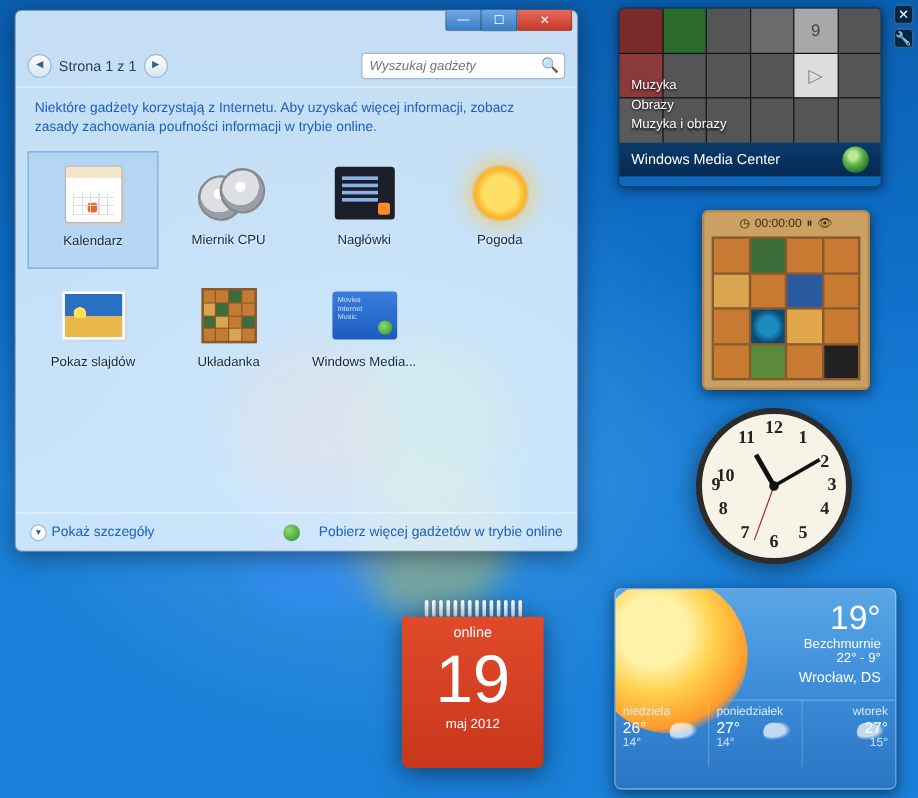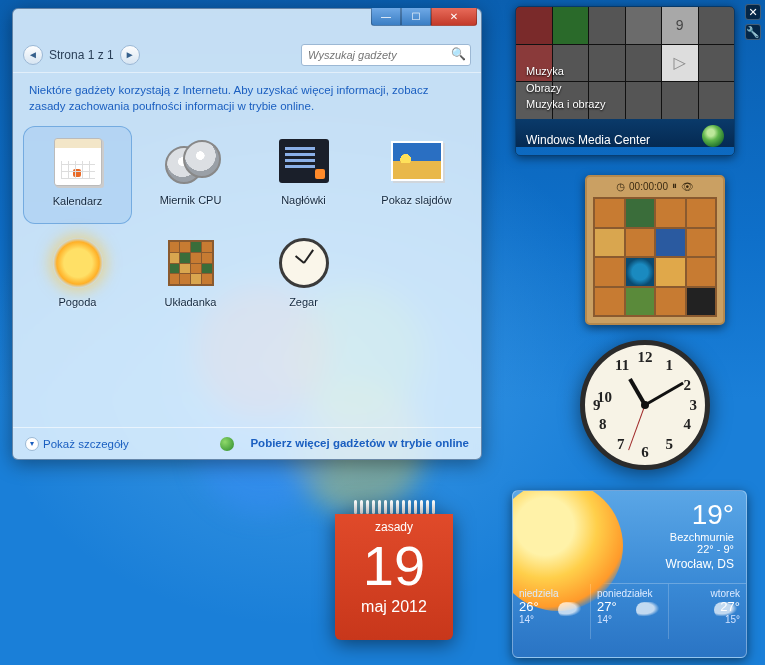--- a/index.html
+++ b/index.html
@@ -51,31 +51,31 @@
   .pagelabel{font-size:12px;color:#2a3f57;}
   .searchwrap{margin-left:auto; position:relative;padding-left:13px;}
   .searchbox{width:170px;height:22px;border:1px solid #9cb8d4;border-radius:3px;
     padding:2px 24px 2px 6px;font-size:11px;font-style:italic;color:#7a8fa6;background:#fff;}
   .searchicon{position:absolute;right:5px;top:3px;color:#2a6fc2;font-size:12px;}
   .infomsg{padding:10px 16px 4px;font-size:11.5px;color:#1b5fc0;line-height:1.35;}
   .infomsg a{color:#1b5fc0;text-decoration:none;}
   .grid{flex:1;display:grid;grid-template-columns:repeat(4,1fr);
     grid-auto-rows:98px; padding:8px 10px 0; gap:4px 4px;}
   .gadget{display:flex;flex-direction:column;align-items:center;justify-content:flex-start;
-    padding-top:6px;border-radius:12px;}
+    padding-top:6px;border-radius:0;}
   .gadget.selected{background:rgba(160,200,240,0.45);border:1px solid rgba(100,160,220,0.8);}
   .gadget .gicon{width:58px;height:58px;display:flex;align-items:center;justify-content:center;}
   .gadget .glabel{font-size:11px;color:#14283e;margin-top:4px;text-align:center;
     text-shadow:0 1px 2px rgba(255,255,255,0.8);}
   .footer{height:32px;border-top:1px solid rgba(255,255,255,0.6);
     display:flex;align-items:center;padding:0 12px;font-size:11.5px;color:#1b5fc0;}
   .footer .details{display:flex;align-items:center;gap:4px;cursor:pointer;}
   .footer .chev{width:14px;height:14px;border:1px solid #9cb8d4;border-radius:7px;
     display:flex;align-items:center;justify-content:center;font-size:8px;background:#fff;}
-  .footer .more{margin-left:auto;display:flex;gap:16px;font-weight:bold;}
+  .footer .more{margin-left:auto;display:flex;align-items:center;gap:16px;}
   .globe{width:14px;height:14px;border-radius:7px;background:radial-gradient(circle at 35% 35%,#8fd96a,#2b8a2b);}
 
   
   .ic-cal{width:48px;height:48px;background:#fff;border:1px solid #bbb;border-radius:3px;
     box-shadow:1px 1px 0 #ccc,2px 2px 0 #ccc; position:relative;
     background-image:linear-gradient(#f3e6c8 0 20%, #fff 20%);
   }
   .ic-cal::after{content:"";position:absolute;top:22px;left:6px;right:6px;bottom:6px;
     background:repeating-linear-gradient(0deg,#ddd 0 1px,transparent 1px 7px),
                repeating-linear-gradient(90deg,#ddd 0 1px,transparent 1px 7px);}
@@ -133,21 +133,21 @@
   .wmc-tiles span:nth-child(1){background:#7a2a2a;}
   .wmc-tiles span:nth-child(2){background:#2a6a2a;}
   .wmc-tiles span:nth-child(4){background:#6b6b6b;}
   .wmc-tiles span:nth-child(5){background:#a8a8a8;color:#444;display:flex;align-items:center;justify-content:center;font-size:14px;}
   .wmc-tiles span:nth-child(7){background:#8a3a3a;}
   .wmc-tiles span:nth-child(11){background:#c8c8c8;}
   .wmc-tiles span:nth-child(13){background:#5a5a5a;}
   .wmc-labels{position:absolute;left:10px;top:56px;color:#fff;font-size:11px;line-height:1.5;
     text-shadow:0 1px 2px #000;}
   .wmc-footer{height:28px;background:linear-gradient(#0a3a6a,#052a52);color:#fff;
-    display:flex;align-items:flex-end;padding:0 10px;font-size:12px;gap:8px;}
+    display:flex;align-items:center;padding:0 10px;font-size:12px;gap:8px;}
   .wmc-footer .orb{margin-left:auto;width:22px;height:22px;border-radius:50%;
     background:radial-gradient(circle at 40% 35%,#bde89a 0 18%,#5fb54a 40%,#1a6a2a 80%);}
 
   
   .puzzle-gadget{position:absolute;right:40px;top:175px;width:140px;height:150px;
     border:2px solid #b5894e;border-radius:5px;background:#caa063;
     box-shadow:0 3px 10px rgba(0,0,0,0.5);display:flex;flex-direction:column;}
   .puzzle-top{height:18px;display:flex;align-items:center;justify-content:center;
     font-size:10px;color:#3a2a12;gap:4px;}
   .puzzle-grid{flex:1;margin:2px 6px 6px;display:grid;grid-template-columns:repeat(4,1fr);
@@ -185,21 +185,21 @@
   
   .cal-gadget{position:absolute;left:335px;top:500px;width:118px;height:140px;
     filter:drop-shadow(0 4px 10px rgba(0,0,0,0.5));}
   .cal-rings{height:14px;display:flex;justify-content:center;gap:3px;}
   .cal-rings span{width:3px;height:14px;background:linear-gradient(#fff,#bbb);border-radius:2px;}
   .cal-body{height:calc(100% - 14px);background:linear-gradient(#e04a2a,#c8371b);
     border-radius:0 0 6px 6px;color:#fff;display:flex;flex-direction:column;align-items:center;
     padding:6px 0;}
   .cal-dow{font-size:12px;}
   .cal-day{font-size:56px;font-weight:300;line-height:1;margin:4px 4px;}
-  .cal-my{font-size:16px;}
+  .cal-my{font-size:11px;}
 
   
   .weather{position:absolute;right:18px;top:490px;width:235px;height:168px;
     border:1px solid rgba(255,255,255,0.35);border-radius:6px;overflow:hidden;
     background:linear-gradient(180deg,#5aa6e6 0%,#3a8ad6 55%,#2a74c4 100%);
     box-shadow:0 3px 12px rgba(0,0,0,0.5);color:#fff;font-size:11px;}
   .weather-top{display:flex;height:92px;}
   .weather-sun{flex:0 0 100px;position:relative;}
   .weather-sun::before{content:"";position:absolute;left:-20px;top:-10px;width:130px;height:130px;
     border-radius:50%;background:radial-gradient(circle at 40% 35%,#fff2a8 0 25%,#ffcf4a 45%,#ff9a2a 70%,rgba(255,154,42,0) 78%);}
@@ -260,29 +260,29 @@
       <div class="glabel">Miernik CPU</div>
     </div>
     <div class="gadget">
       <div class="gicon">
           <div class="ic-head"></div>
         </div>
       <div class="glabel">Nagłówki</div>
     </div>
     <div class="gadget">
       <div class="gicon">
+          <div class="ic-sun"></div>
+        </div>
+      <div class="glabel">Pogoda</div>
+    </div>
+    <div class="gadget">
+      <div class="gicon">
           <div class="ic-slides"></div>
         </div>
       <div class="glabel">Pokaz slajdów</div>
-    </div>
-    <div class="gadget">
-      <div class="gicon">
-          <div class="ic-sun"></div>
-        </div>
-      <div class="glabel">Pogoda</div>
     </div>
     <div class="gadget">
       <div class="gicon">
           <div class="ic-puzzle">
         <span></span>
             <span></span>
             <span></span>
             <span></span>
             <span></span>
             <span></span>
@@ -295,23 +295,23 @@
             <span></span>
             <span></span>
             <span></span>
             <span></span>
       </div>
         </div>
       <div class="glabel">Układanka</div>
     </div>
     <div class="gadget">
       <div class="gicon">
-          <div class="ic-clock"></div>
-        </div>
-      <div class="glabel">Zegar</div>
+          <div class="ic-wmc">Movies<br>Internet<br>Music</div>
+        </div>
+      <div class="glabel">Windows Media...</div>
     </div>
   </div>
   <div class="footer">
     <div class="details">
       <span class="chev">▾</span>
       <span>Pokaż szczegóły</span>
     </div>
     <div class="more">
       <span class="globe"></span>
       <span>Pobierz więcej gadżetów w trybie online</span>
@@ -409,21 +409,21 @@
       <span></span>
       <span></span>
       <span></span>
       <span></span>
       <span></span>
       <span></span>
       <span></span>
       <span></span>
   </div>
   <div class="cal-body">
-    <div class="cal-dow">zasady</div>
+    <div class="cal-dow">online</div>
     <div class="cal-day">19</div>
     <div class="cal-my">maj 2012</div>
   </div>
 </div>
 
 <div class="weather">
   <div class="weather-top">
     <div class="weather-sun"></div>
     <div class="weather-info">
       <div class="temp">19°</div>

